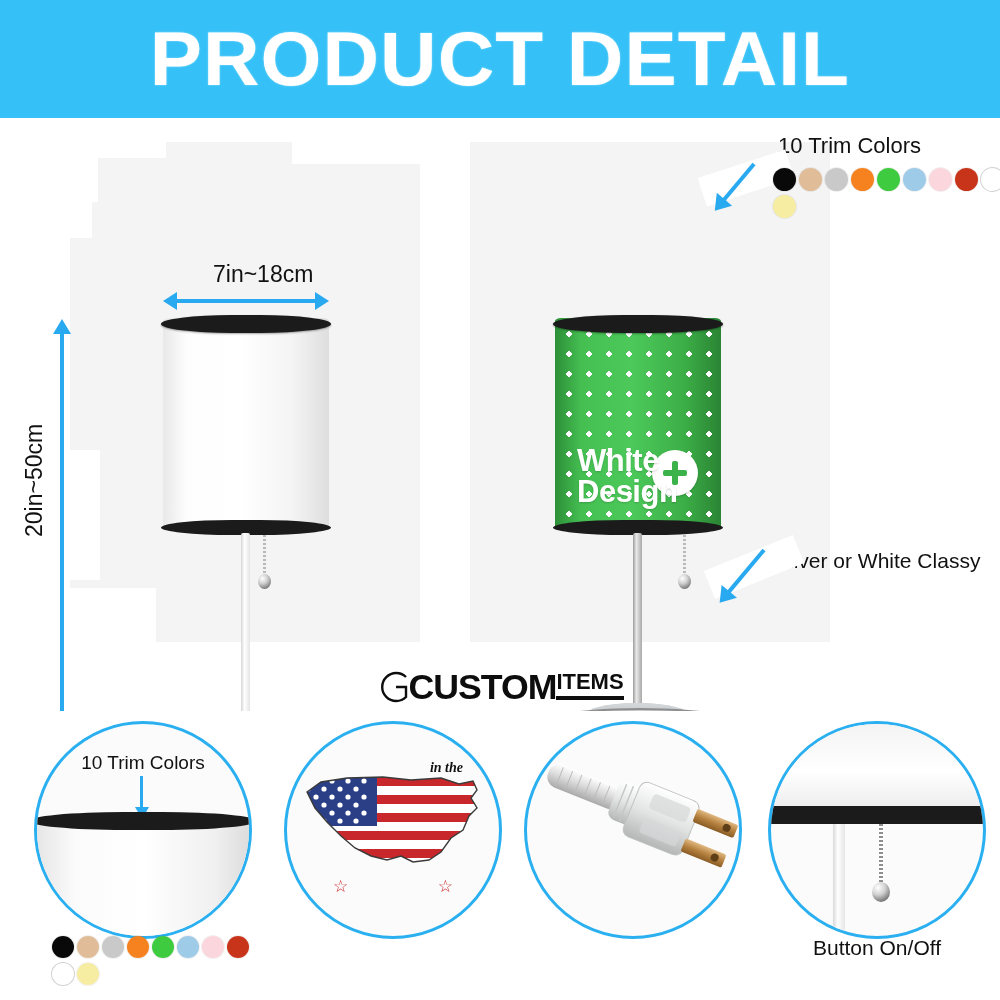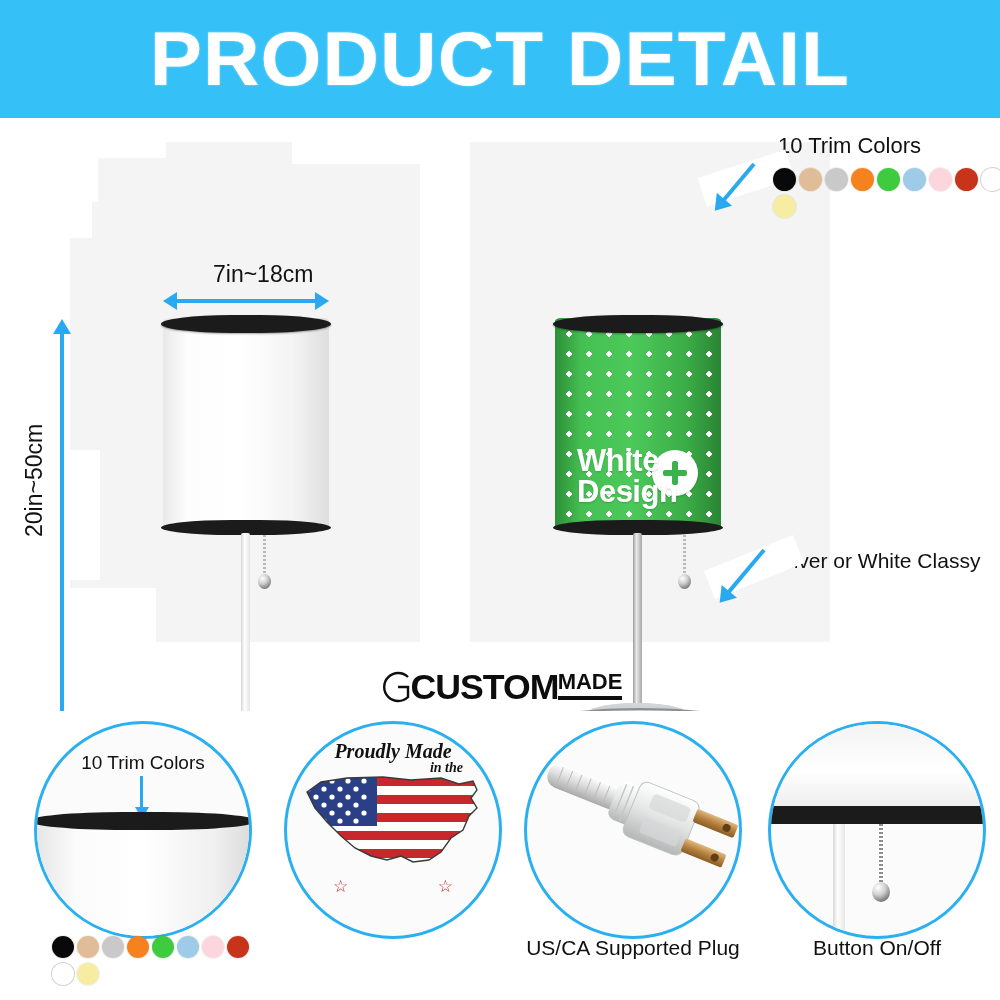--- a/index.html
+++ b/index.html
@@ -356,40 +356,39 @@
 </div>
 
 <div class="brand">
   <span class="brand-c">
     <svg width="38" height="38" viewBox="0 0 38 38" aria-hidden="true">
       <path d="M30 9 A14 14 0 1 0 30 29 L30 19 L20 19" fill="none" stroke="#0d0d0d" stroke-width="2.4"></path>
     </svg>
   </span>
   <span class="brand-custom">CUSTOM</span>
   <span class="brand-witch-wrap">
-    <span class="brand-witch">MADE</span>
+    <span class="brand-witch">ITEMS</span>
     <span class="brand-rule"></span>
   </span>
 </div>
 
 <div class="features">
 
   <div class="feature" style="left:18px;">
     <div class="circle">
       <div class="tc-label">10 Trim Colors</div>
       <div class="arrow-down" style="left:103px;top:52px;height:32px;"></div>
       <div class="tc-shade"></div>
       <div class="tc-trim"></div>
     </div>
   </div>
 
   <div class="feature" style="left:268px;">
     <div class="circle">
       <div class="usa-wrap">
-        <div class="usa-title">Proudly Made</div>
         <div class="usa-sub">in the</div>
 
         <svg width="206" height="120" viewBox="0 0 206 120" style="position:absolute;left:4px;top:40px;" aria-hidden="true">
           <defs>
             <clipPath id="usmap">
               <path d="M16 28 L30 18 L56 14 L92 13 L120 16 L150 14 L168 20 L182 17 L186 26 L180 34 L186 44
                        L178 52 L172 66 L160 74 L150 88 L138 96 L122 98 L110 92 L96 96 L80 92 L64 84
                        L50 72 L36 58 L24 44 Z"></path>
             </clipPath>
           </defs>
@@ -488,21 +487,20 @@
           <rect x="112" y="64" width="40" height="16" rx="4" fill="#d6d9d8" opacity=".7"></rect>
           <rect x="112" y="90" width="40" height="16" rx="4" fill="#d6d9d8" opacity=".7"></rect>
 
           <rect x="158" y="62" width="44" height="14" rx="2" fill="url(#prongg)"></rect>
           <ellipse cx="192" cy="69" rx="4" ry="4" fill="#5f3f18"></ellipse>
           <rect x="158" y="94" width="44" height="14" rx="2" fill="url(#prongg)"></rect>
           <ellipse cx="192" cy="101" rx="4" ry="4" fill="#5f3f18"></ellipse>
         </g>
       </svg>
     </div>
-    <div class="feature-caption">US/CA Supported Plug</div>
   </div>
 
   <div class="feature" style="left:752px;">
     <div class="circle">
       <div class="onoff-shade"></div>
       <div class="onoff-trim"></div>
       <div class="onoff-pole"></div>
       <div class="onoff-chain"></div>
       <div class="onoff-ball"></div>
     </div>

